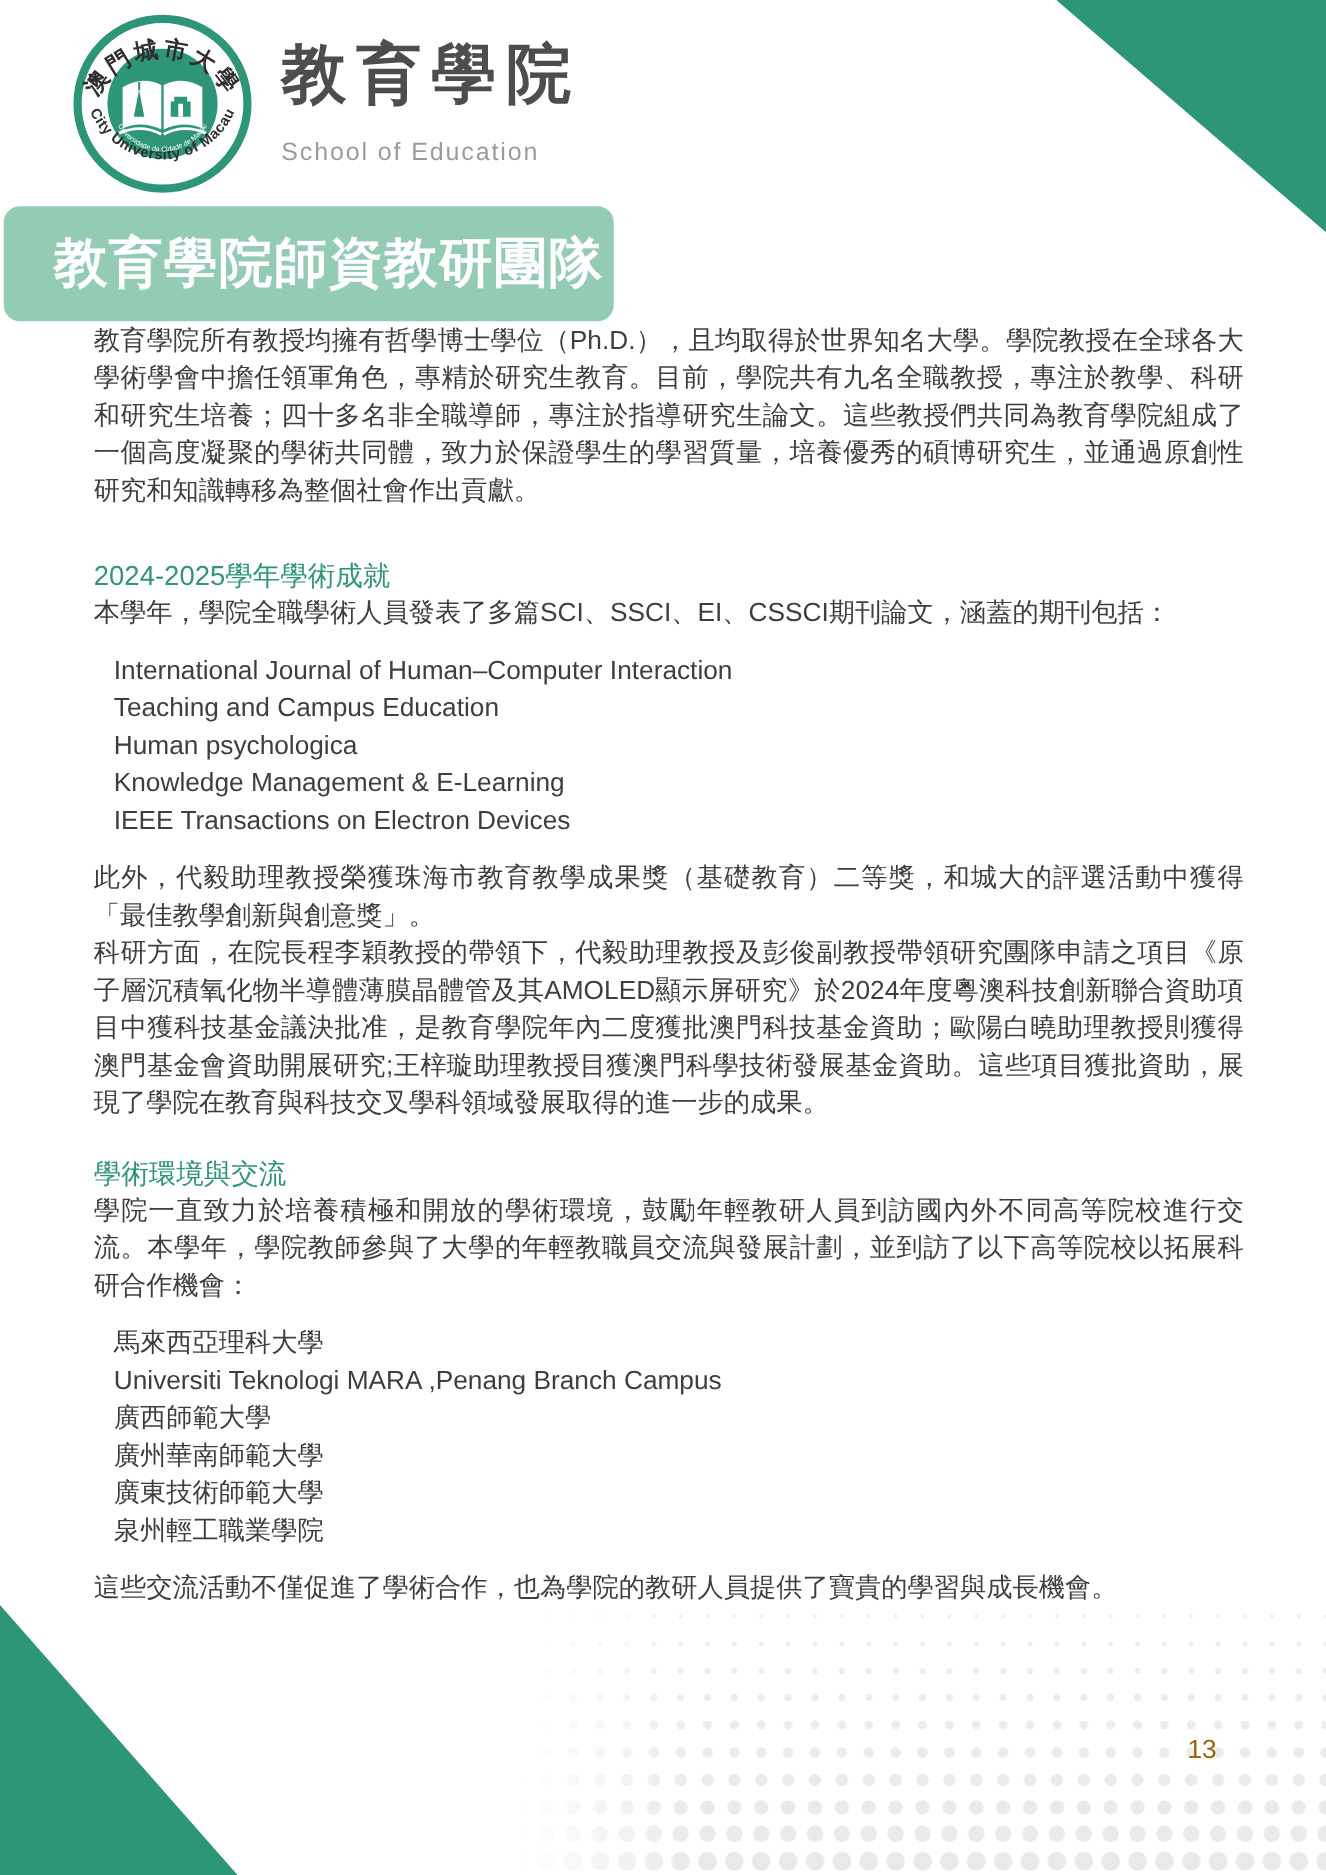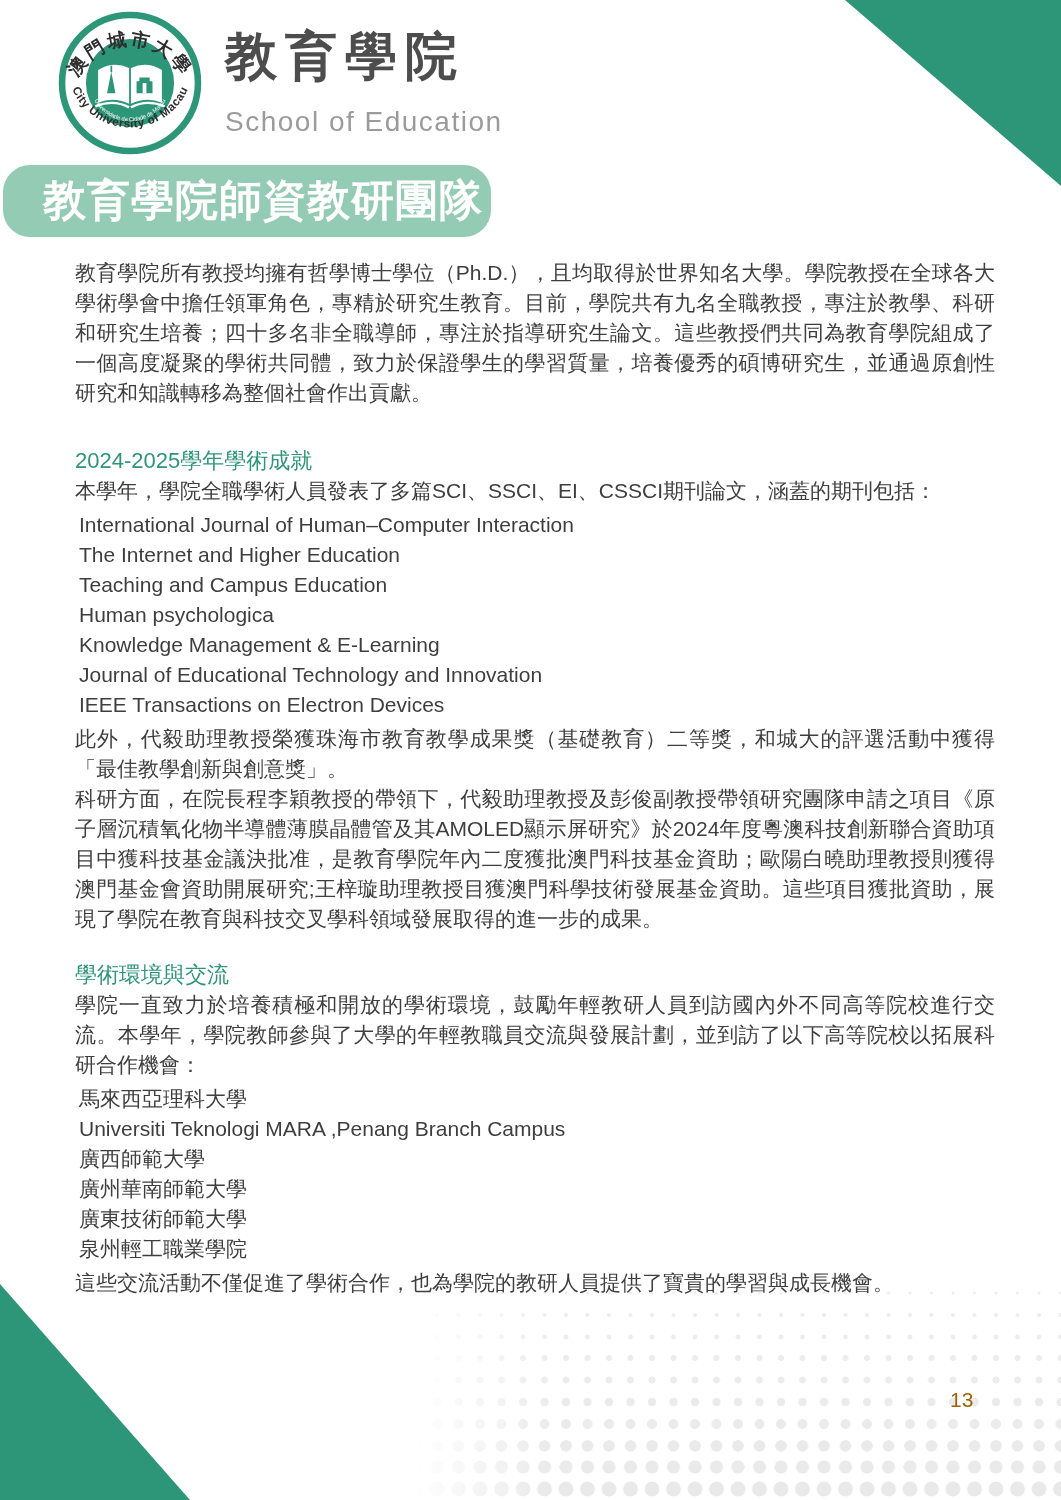--- a/index.html
+++ b/index.html
@@ -26,31 +26,31 @@
   .d7 {background-image:radial-gradient(circle,#ebebeb 4.6px,transparent 5.2px);background-size:21.5px 21.8px;}
   .d8 {background-image:radial-gradient(circle,#eaeaea 5.4px,transparent 6.0px);background-size:21.5px 21.8px;}
   .d9 {background-image:radial-gradient(circle,#eaeaea 6.2px,transparent 6.8px);background-size:21.5px 21.8px;}
   .d10{background-image:radial-gradient(circle,#e9e9e9 7.1px,transparent 7.7px);background-size:21.5px 21.8px;}
   
   .masthead{position:absolute;left:55px;top:8px;display:flex;align-items:center;gap:20px;}
   .logo{width:150px;height:150px;display:block;}
   .logo text{font-family:"Liberation Sans","DejaVu Sans",sans-serif;}
   .school-zh{font-size:52px;font-weight:700;color:#4d4d4d;letter-spacing:8px;
     font-family:"Liberation Serif","DejaVu Serif",serif;line-height:1.1;}
-  .school-en{font-size:28px;color:#9b9b9b;margin-top:21px;letter-spacing:1.5px;}
+  .school-en{font-size:20px;color:#9b9b9b;margin-top:21px;letter-spacing:1.5px;}
   
-  .banner{position:absolute;left:3px;top:165px;width:488px;height:72px;background:#94cbb4;
-    border-radius:27px;display:flex;align-items:center;padding-left:40px;box-sizing:border-box;}
+  .banner{position:absolute;left:3px;top:165px;width:488px;height:92px;background:#94cbb4;
+    border-radius:13px;display:flex;align-items:center;padding-left:40px;box-sizing:border-box;}
   .banner span{font-size:43px;font-weight:700;color:#ffffff;letter-spacing:1px;white-space:nowrap;}
   
   .content{position:absolute;left:75px;top:258px;width:920px;font-size:21px;line-height:30px;color:#3e3e3e;}
   .content p{margin:0;text-align:justify;}
   .section-heading{font-size:22px;line-height:30px;color:#2e9678;font-weight:400;margin:38px 0 0 0;}
   .section-heading.mt-sm{margin-top:26px;}
-  .plain-list{list-style:none;margin:4px;padding:0;}
+  .plain-list{list-style:none;margin:16px;padding:0;}
   .plain-list li{line-height:30px;}
   .spaced{margin-top:25px;}
   
   .page-number{position:absolute;left:950px;top:1388px;font-size:21px;color:#a16207;}
 </style>
 </head>
 <body>
 
 <div class="page">
 
@@ -109,25 +109,23 @@
     <span>教育學院師資教研團隊</span>
   </div>
 
   <main class="content">
     <p>教育學院所有教授均擁有哲學博士學位（Ph.D.），且均取得於世界知名大學。學院教授在全球各大學術學會中擔任領軍角色，專精於研究生教育。目前，學院共有九名全職教授，專注於教學、科研和研究生培養；四十多名非全職導師，專注於指導研究生論文。這些教授們共同為教育學院組成了一個高度凝聚的學術共同體，致力於保證學生的學習質量，培養優秀的碩博研究生，並通過原創性研究和知識轉移為整個社會作出貢獻。</p>
 
     <h2 class="section-heading">2024-2025學年學術成就</h2>
     <p>本學年，學院全職學術人員發表了多篇SCI、SSCI、EI、CSSCI期刊論文，涵蓋的期刊包括：</p>
     <ul class="plain-list">
       <li>International Journal of Human–Computer Interaction</li>
-      <li>The Internet and Higher Education</li>
       <li>Teaching and Campus Education</li>
       <li>Human psychologica</li>
       <li>Knowledge Management &amp; E-Learning</li>
-      <li>Journal of Educational Technology and Innovation</li>
       <li>IEEE Transactions on Electron Devices</li>
     </ul>
     <p class="spaced">此外，代毅助理教授榮獲珠海市教育教學成果獎（基礎教育）二等獎，和城大的評選活動中獲得「最佳教學創新與創意獎」。</p>
     <p class="spaced">科研方面，在院長程李穎教授的帶領下，代毅助理教授及彭俊副教授帶領研究團隊申請之項目《原子層沉積氧化物半導體薄膜晶體管及其AMOLED顯示屏研究》於2024年度粵澳科技創新聯合資助項目中獲科技基金議決批准，是教育學院年內二度獲批澳門科技基金資助；歐陽白曉助理教授則獲得澳門基金會資助開展研究;王梓璇助理教授目獲澳門科學技術發展基金資助。這些項目獲批資助，展現了學院在教育與科技交叉學科領域發展取得的進一步的成果。</p>
 
     <h2 class="section-heading mt-sm">學術環境與交流</h2>
     <p>學院一直致力於培養積極和開放的學術環境，鼓勵年輕教研人員到訪國內外不同高等院校進行交流。本學年，學院教師參與了大學的年輕教職員交流與發展計劃，並到訪了以下高等院校以拓展科研合作機會：</p>
     <ul class="plain-list">
       <li>馬來西亞理科大學</li>
       <li>Universiti Teknologi MARA ,Penang Branch Campus</li>

